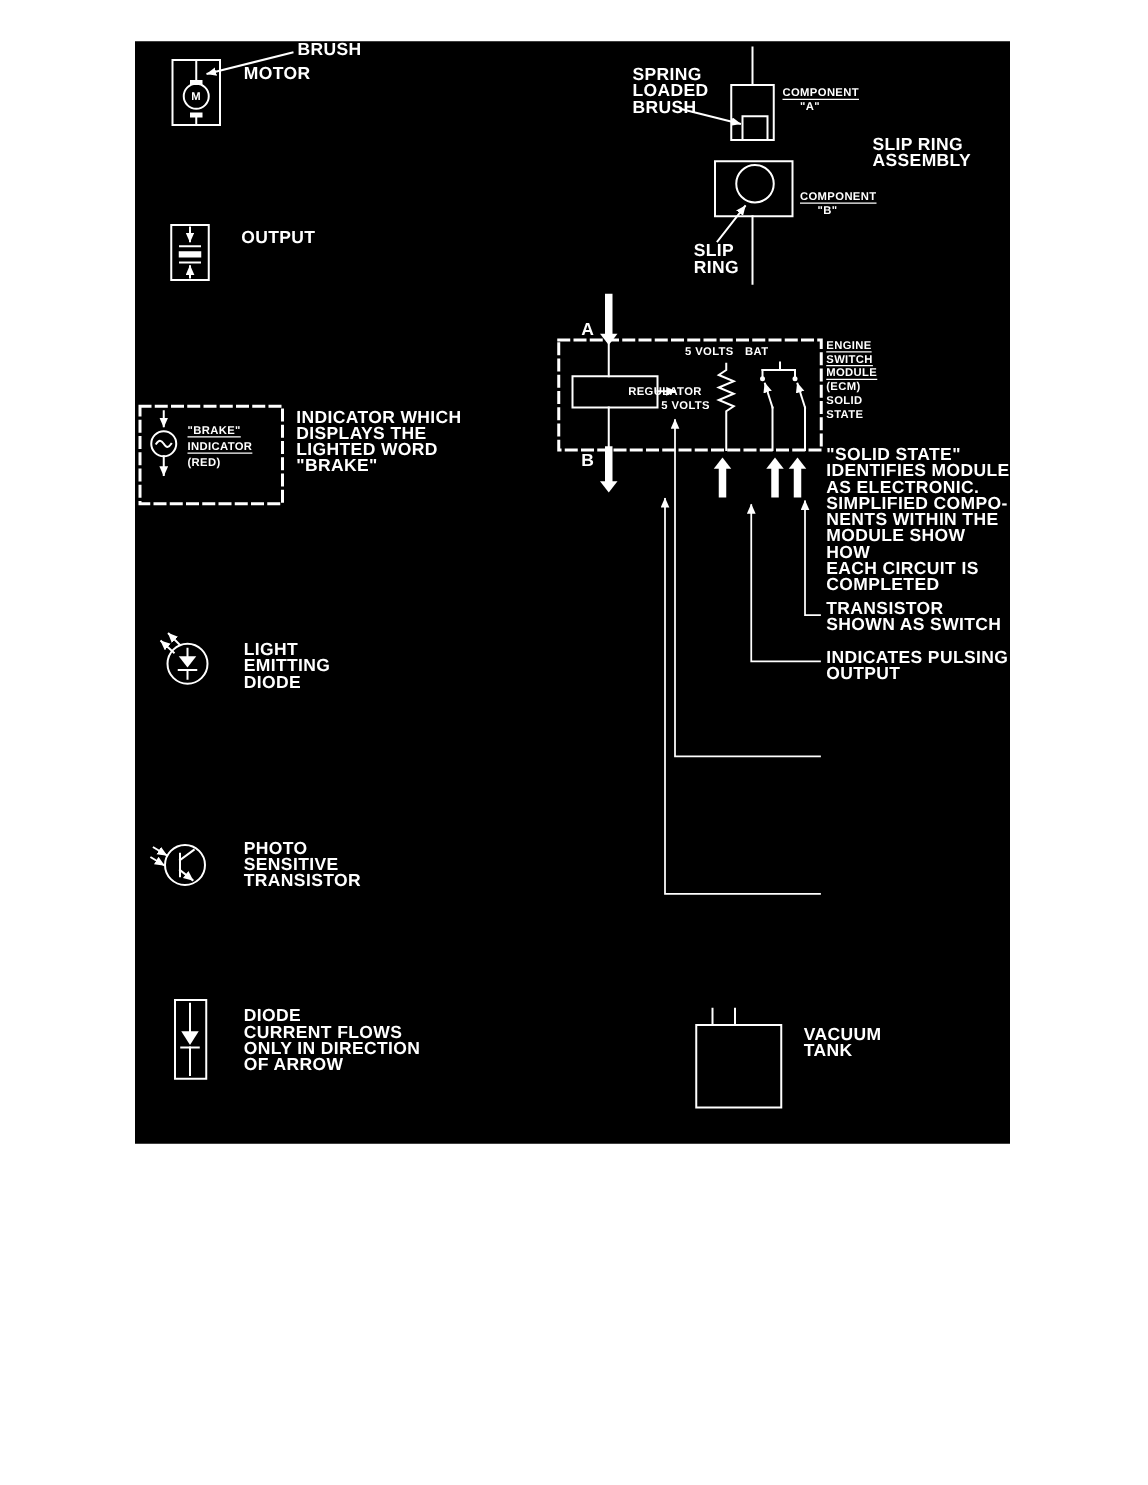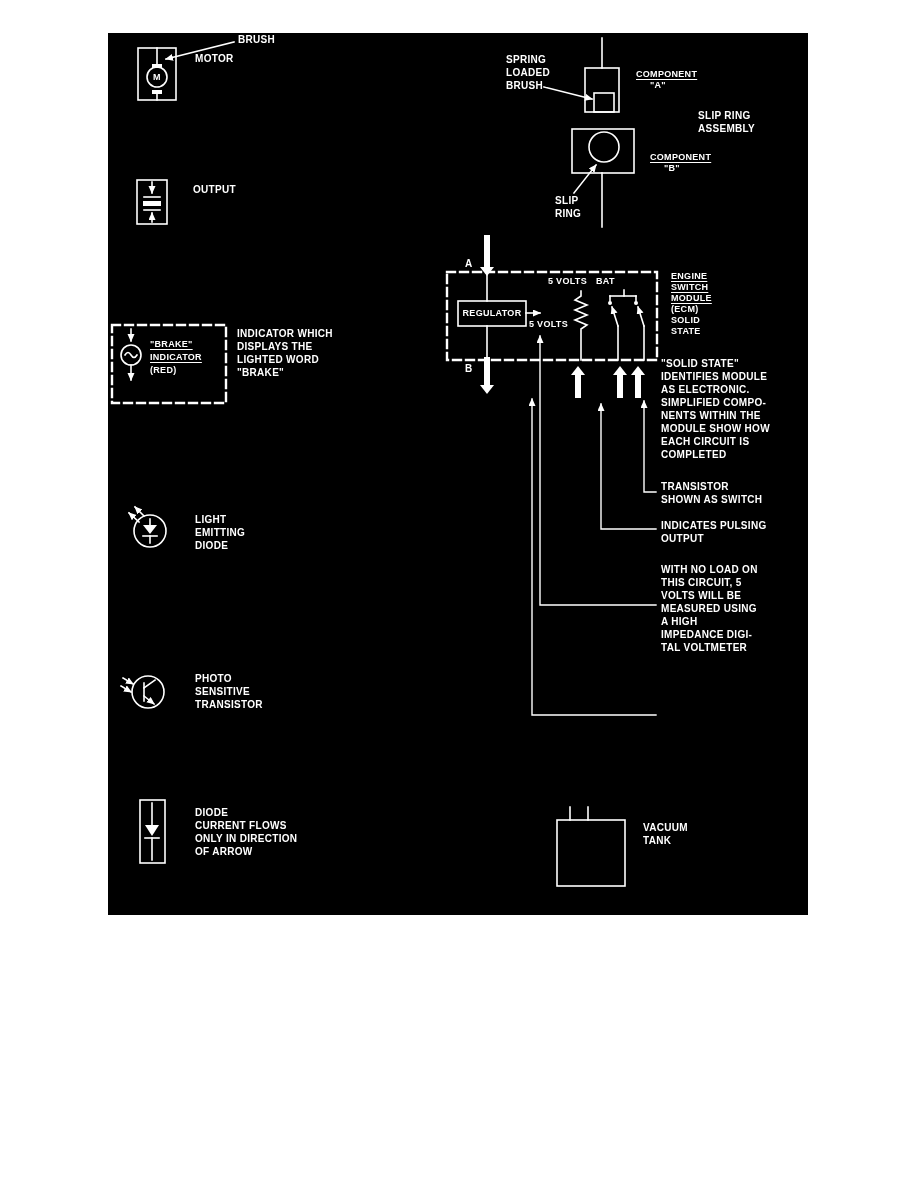--- a/index.html
+++ b/index.html
@@ -1,24 +1,24 @@
 <!DOCTYPE html>
 <html><head>
 <meta charset="utf-8">
 <style>
   html,body{margin:0;padding:0;background:#ffffff;}
   .page{position:relative;width:918px;height:1188px;background:#ffffff;font-family:"Liberation Sans",sans-serif;overflow:hidden;}
   .board{position:absolute;left:108px;top:33px;width:700px;height:882px;background:#000000;}
   .board svg{position:absolute;left:0;top:0;}
-  .t{position:absolute;color:#ffffff;font-weight:bold;font-size:10px;line-height:13px;letter-spacing:.3px;white-space:nowrap;}
+  .t{position:absolute;color:#ffffff;font-weight:bold;font-size:14px;line-height:13px;letter-spacing:.3px;white-space:nowrap;}
   .ml{white-space:pre-line;}
   .s{font-size:9px;line-height:11px;}
   .u{text-decoration:underline;text-underline-offset:2px;}
   .ctr{display:flex;align-items:center;justify-content:center;text-align:center;}
-  .blk span{display:block;margin-left:10px;}
+  .blk span{display:block;}
 </style>
 </head>
 <body>
 
 <div class="page">
   <div class="board">
 
     <svg width="700" height="882" viewBox="0 0 700 882">
       <defs>
         <marker id="ah" markerWidth="9" markerHeight="8" refX="7" refY="3.5" orient="auto" markerUnits="userSpaceOnUse">
@@ -173,21 +173,21 @@
     <div class="t s blk" style="left:532px;top:119px;">
       <span class="u">COMPONENT</span>
       <span style="padding-left:14px;">"B"</span>
     </div>
     <div class="t ml" style="left:447px;top:161px;">SLIP
 RING</div>
 
     <div class="t" style="left:357px;top:224px;">A</div>
     <div class="t s" style="left:440px;top:243px;">5 VOLTS</div>
     <div class="t s" style="left:488px;top:243px;">BAT</div>
-    <div class="t s ctr" style="left:350px;top:268px;width:68px;height:25px;">REGULATOR</div>
+    <div class="t s ctr" style="left:350px;top:268px;width:68px;height:25px;padding-left:40px;">REGULATOR</div>
     <div class="t s" style="left:421px;top:286px;">5 VOLTS</div>
     <div class="t" style="left:357px;top:329px;">B</div>
 
     <div class="t s blk" style="left:553px;top:238px;">
       <span class="u">ENGINE</span>
       <span class="u">SWITCH</span>
       <span class="u">MODULE</span>
       <span>(ECM)</span>
       <span>SOLID</span>
       <span>STATE</span>
@@ -198,25 +198,18 @@
 AS ELECTRONIC.
 SIMPLIFIED COMPO-
 NENTS WITHIN THE
 MODULE SHOW HOW
 EACH CIRCUIT IS
 COMPLETED</div>
     <div class="t ml" style="left:553px;top:447px;">TRANSISTOR
 SHOWN AS SWITCH</div>
     <div class="t ml" style="left:553px;top:486px;">INDICATES PULSING
 OUTPUT</div>
-    <div class="t ml" style="left:553px;top:530px;">WITH NO LOAD ON
-THIS CIRCUIT, 5
-VOLTS WILL BE
-MEASURED USING
-A HIGH
-IMPEDANCE DIGI-
-TAL VOLTMETER</div>
 
     <div class="t ml" style="left:535px;top:788px;">VACUUM
 TANK</div>
 
   </div>
 </div>
 
 </body></html>

